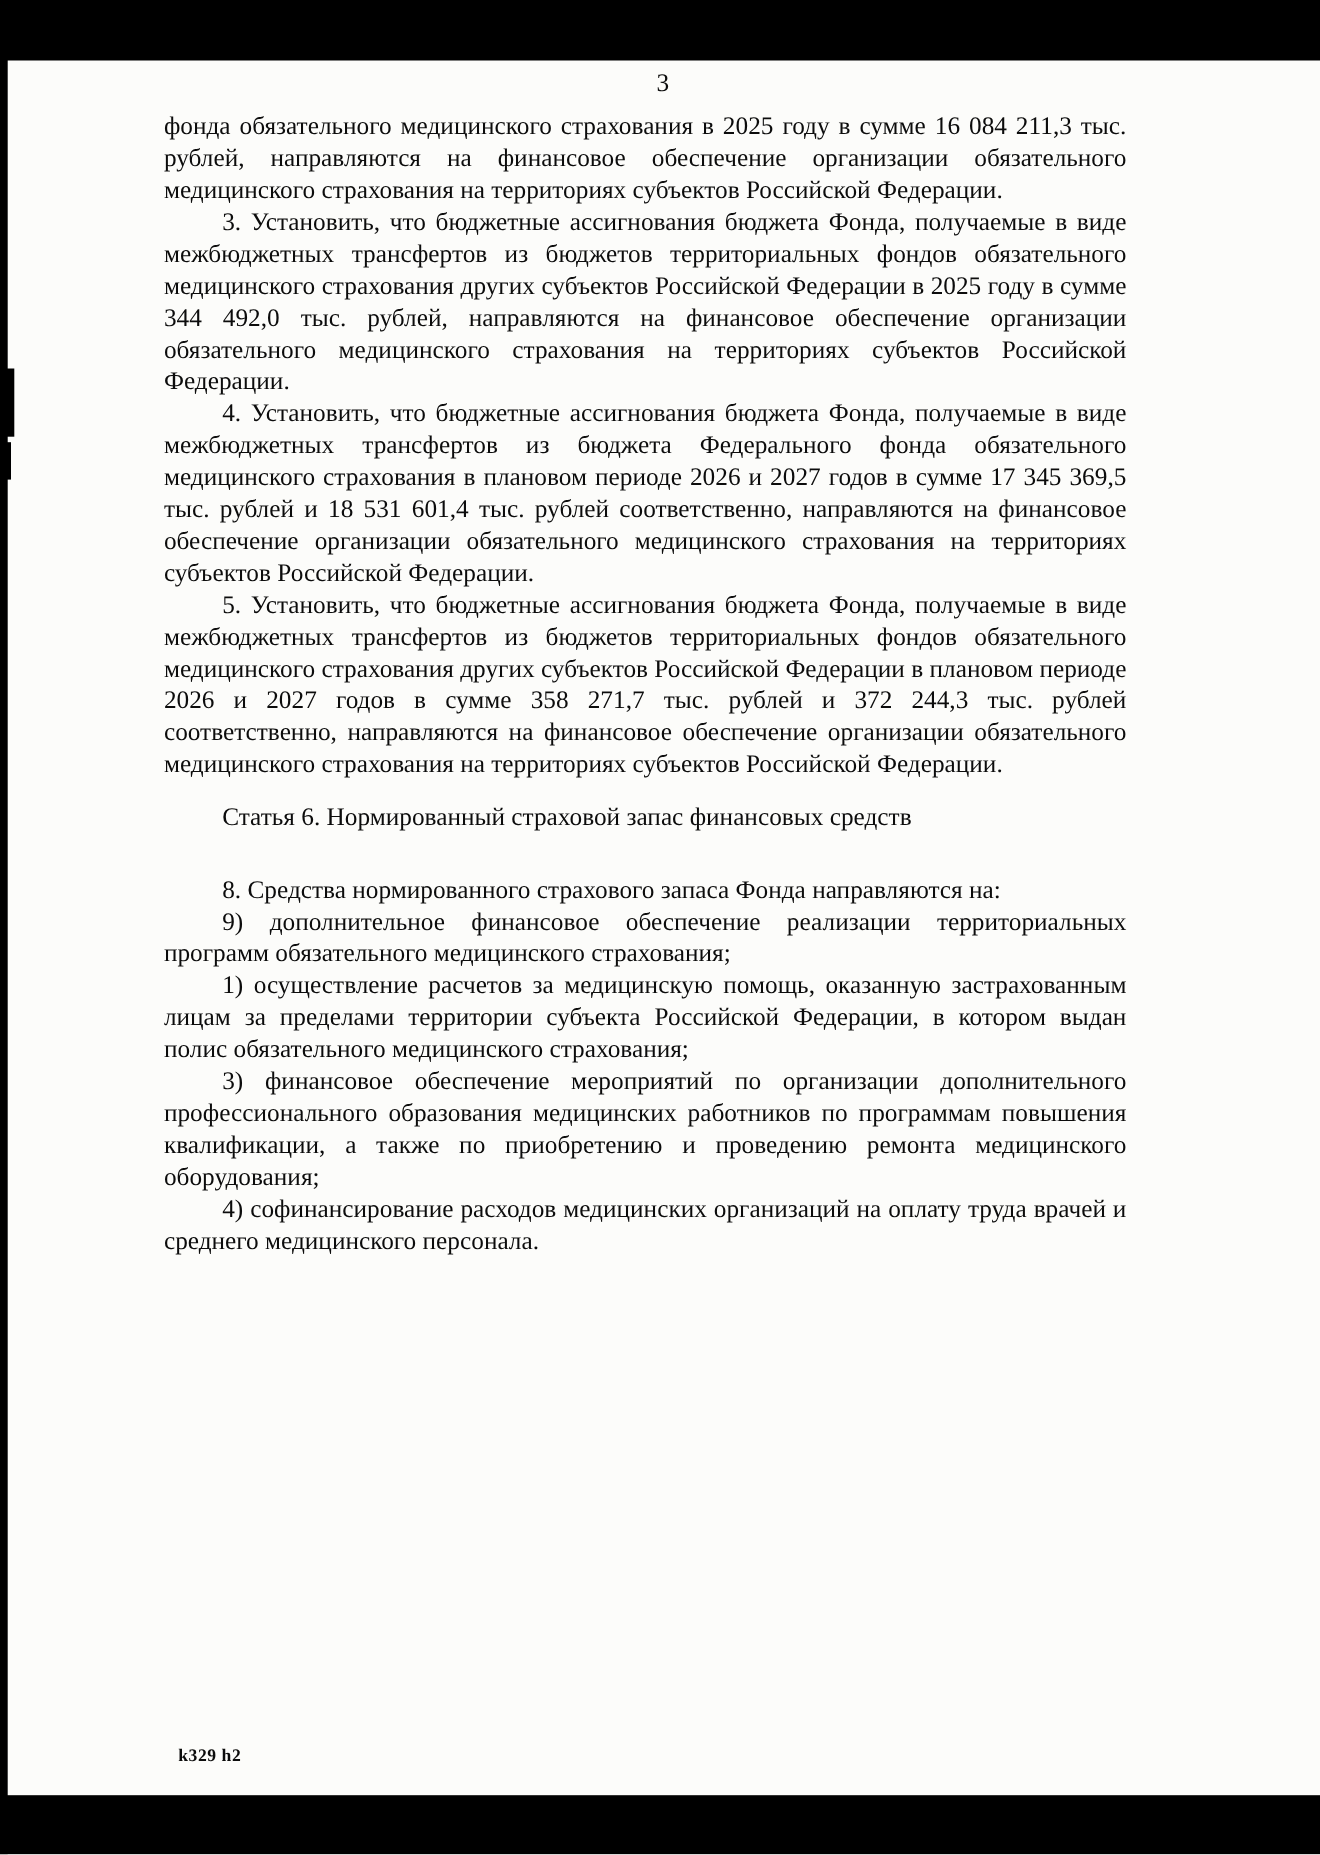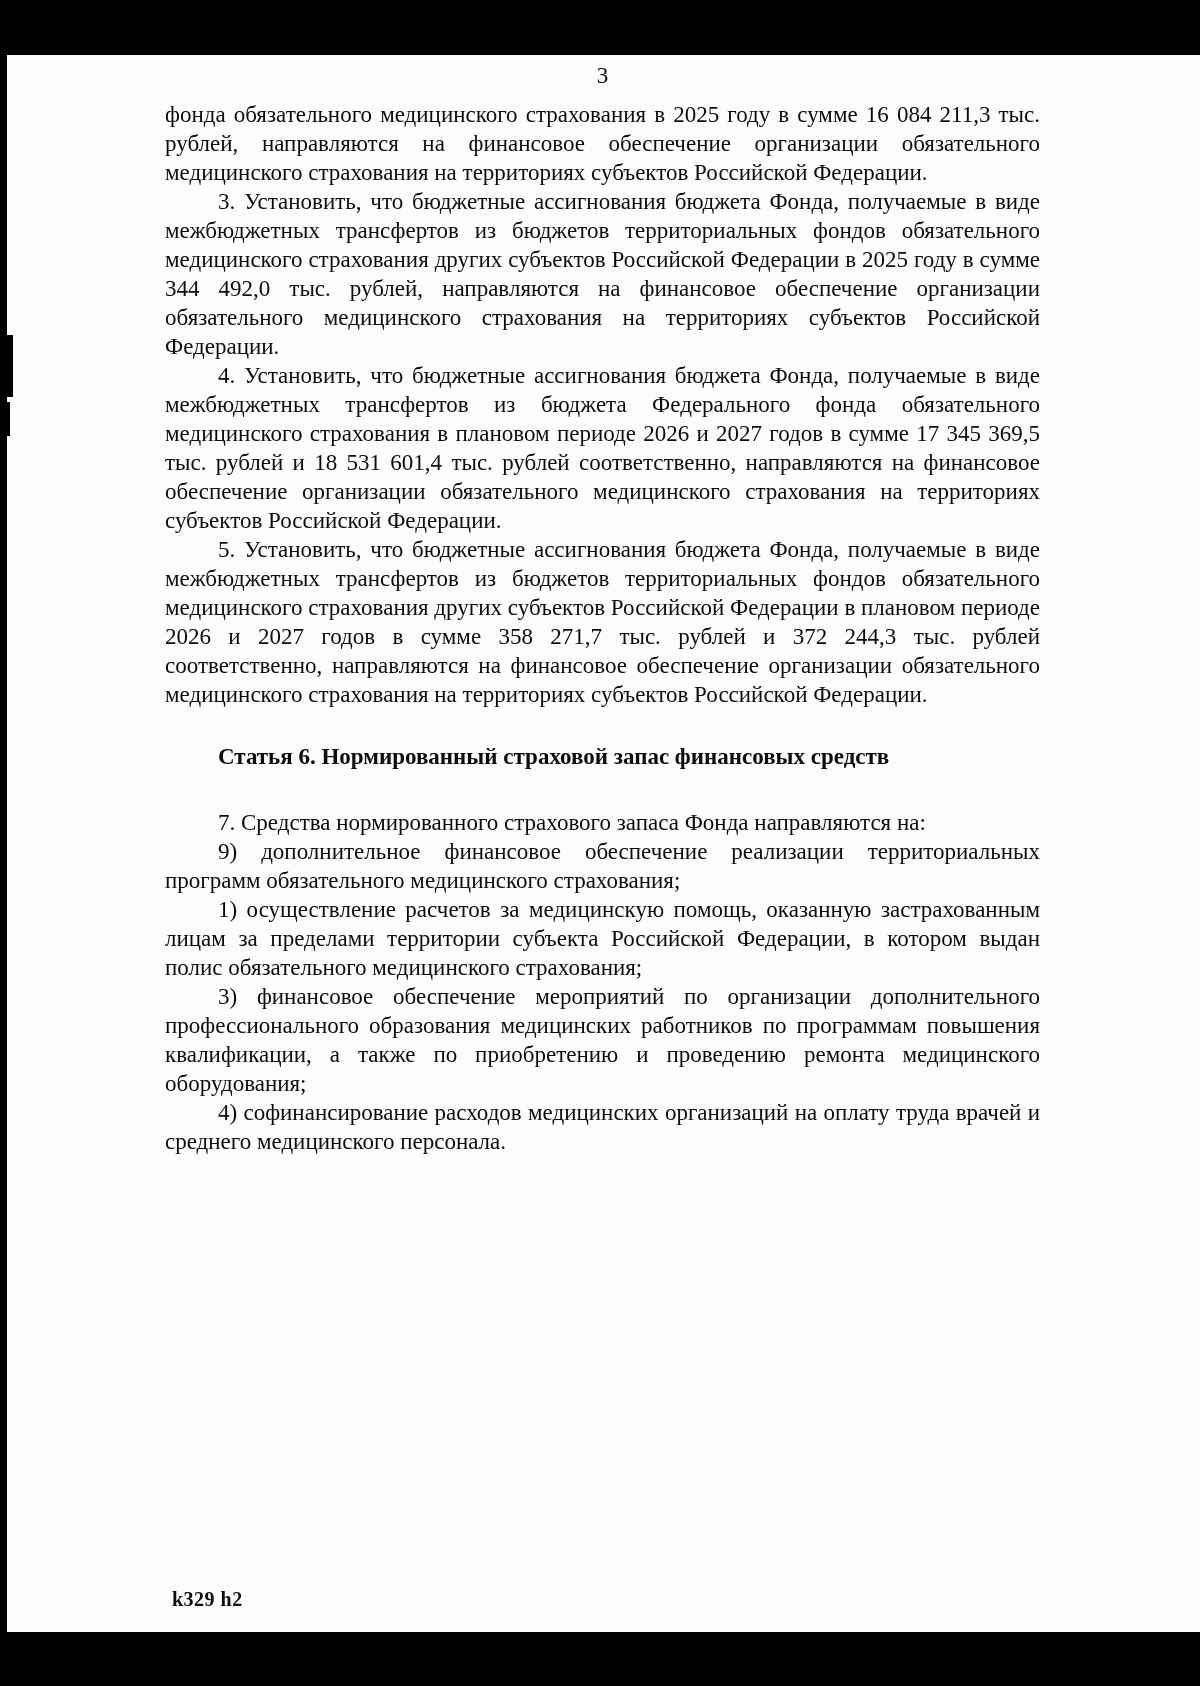--- a/index.html
+++ b/index.html
@@ -30,48 +30,48 @@
     top: 62px;
     left: 165px;
     width: 875px;
     text-align: center;
     font-size: 23px;
     line-height: 28px;
   }
   .text-body {
     position: absolute;
     top: 100px;
-    left: 165px;
+    left: 149px;
     width: 875px;
     font-size: 23px;
     line-height: 29px;
     text-align: justify;
     text-align-last: left;
   }
   .para {
     margin: 0;
     padding: 0;
     text-indent: 53px;
   }
   .para.no-indent {
     text-indent: 0;
   }
   .article-heading {
-    margin-top: 33px;
+    margin-top: 19px;
     margin-bottom: 37px;
-    font-weight: bold;
+    font-weight: normal;
     text-align: right;
   }
   .article-heading .h-line-1 { margin-left: 53px; }
   .article-heading .h-line-2 { margin-left: 165px; }
   .footer-code {
     position: absolute;
     top: 1588px;
-    left: 172px;
-    font-size: 20px;
+    left: 162px;
+    font-size: 16px;
     font-weight: bold;
     letter-spacing: 0.5px;
   }
 </style>
 </head>
 <body>
 
 <div class="doc-page">
 
   <div class="scan-bar scan-left"></div>
@@ -90,21 +90,21 @@
 
     <p class="para">4. Установить, что бюджетные ассигнования бюджета Фонда, получаемые в виде межбюджетных трансфертов из бюджета Федерального фонда обязательного медицинского страхования в плановом периоде 2026 и 2027 годов в сумме 17 345 369,5 тыс. рублей и 18 531 601,4 тыс. рублей соответственно, направляются на финансовое обеспечение организации обязательного медицинского страхования на территориях субъектов Российской Федерации.</p>
 
     <p class="para">5. Установить, что бюджетные ассигнования бюджета Фонда, получаемые в виде межбюджетных трансфертов из бюджетов территориальных фондов обязательного медицинского страхования других субъектов Российской Федерации в плановом периоде 2026 и 2027 годов в сумме 358 271,7 тыс. рублей и 372 244,3 тыс. рублей соответственно, направляются на финансовое обеспечение организации обязательного медицинского страхования на территориях субъектов Российской Федерации.</p>
 
     <div class="article-heading">
       <div class="h-line-1">Статья 6. Нормированный страховой запас финансовых средств</div>
     </div>
 
 
-    <p class="para">7. Средства нормированного страхового запаса Фонда направляются на:</p>
+    <p class="para">8. Средства нормированного страхового запаса Фонда направляются на:</p>
 
     <p class="para">9) дополнительное финансовое обеспечение реализации территориальных программ обязательного медицинского страхования;</p>
 
     <p class="para">1) осуществление расчетов за медицинскую помощь, оказанную застрахованным лицам за пределами территории субъекта Российской Федерации, в котором выдан полис обязательного медицинского страхования;</p>
 
     <p class="para">3) финансовое обеспечение мероприятий по организации дополнительного профессионального образования медицинских работников по программам повышения квалификации, а также по приобретению и проведению ремонта медицинского оборудования;</p>
 
     <p class="para">4) софинансирование расходов медицинских организаций на оплату труда врачей и среднего медицинского персонала.</p>
 
   </div>

